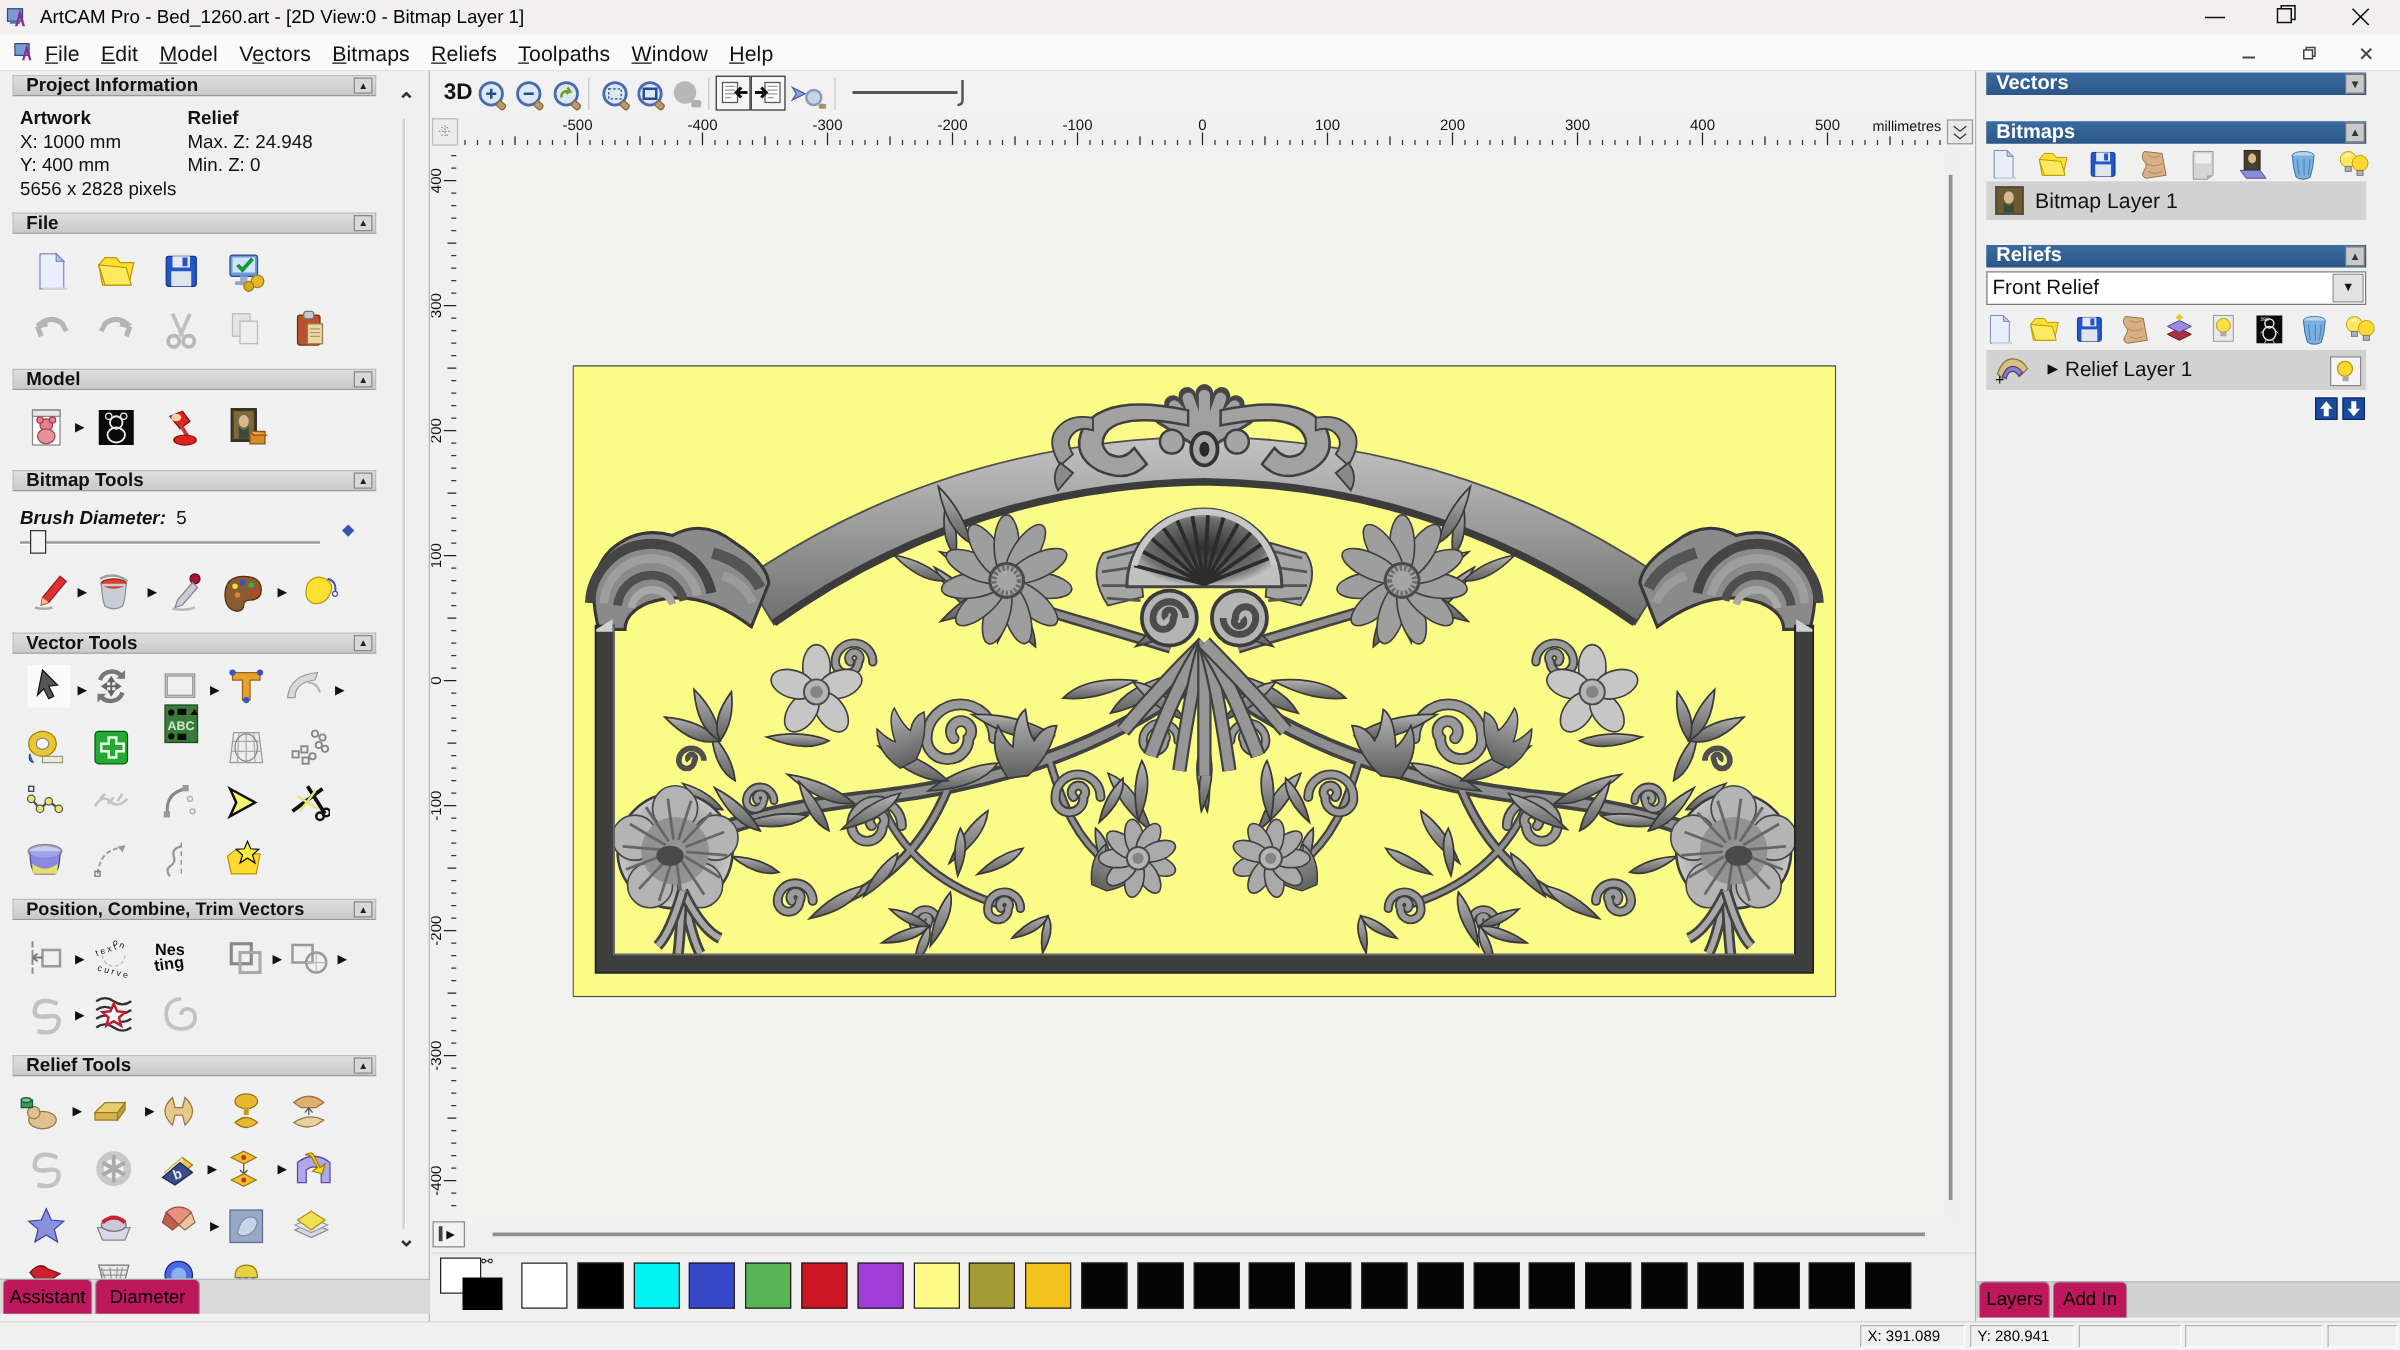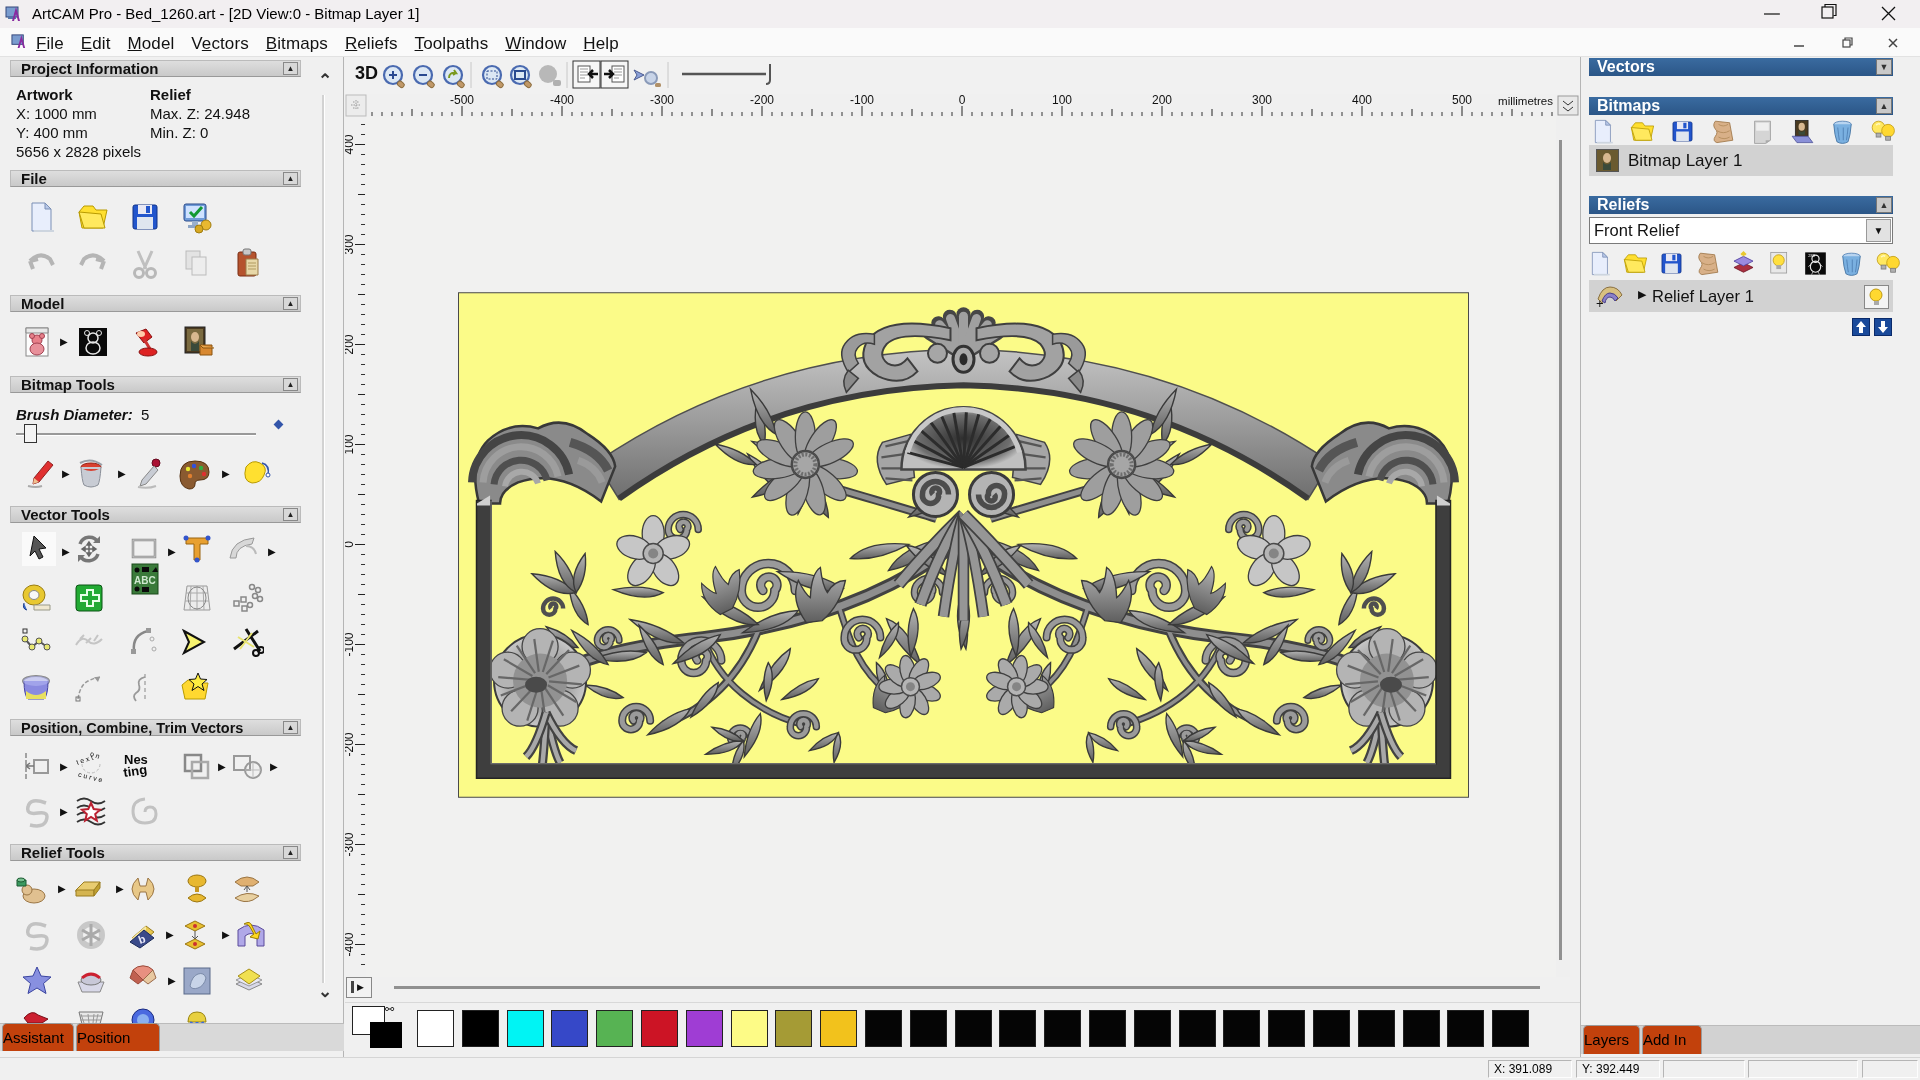--- a/index.html
+++ b/index.html
@@ -4,21 +4,21 @@
 *{margin:0;padding:0;box-sizing:border-box}
 html,body{width:1920px;height:1080px;overflow:hidden}
 body{font-family:"Liberation Sans",sans-serif;background:#f0f0f0;position:relative;font-size:15px;color:#111}
 .abs{position:absolute}
 .hdr{position:absolute;left:10px;width:291px;height:17px;background:linear-gradient(#dedede,#c9c9c9);border:1px solid #bbb;border-bottom-color:#999;font-weight:bold;font-size:15px;line-height:16px;padding-left:10px}
 .hbtn{position:absolute;right:2px;top:1px;width:15px;height:13px;background:#d8d8d8;border:1px solid #888;font-size:8px;line-height:12px;text-align:center;color:#222}
 .bhdr{position:absolute;left:1589px;width:304px;height:18px;background:linear-gradient(#3a6ba0,#2b5687);color:#fff;font-weight:bold;font-size:16px;line-height:18px;padding-left:8px}
 .bbtn{position:absolute;right:1px;top:1px;width:16px;height:16px;background:#c9c9c9;border:1px solid #777;text-align:center;font-size:9px;line-height:15px;color:#333}
 .swatch{position:absolute;top:1010px;width:37px;height:37px;border:1px solid #222}
 .scell{position:absolute;top:1060px;height:18px;border:1px solid #b5b5b5;border-bottom-color:#fdfdfd;border-right-color:#fdfdfd;font-size:12px;line-height:17px;padding-left:5px;color:#000}
-.tab{position:absolute;background:#c2410c;border:1px solid #9a9a9a;border-bottom:none;border-radius:5px 5px 0 0;font-size:15px;color:#000}
+.tab{position:absolute;background:#be185d;border:1px solid #9a9a9a;border-bottom:none;border-radius:5px 5px 0 0;text-align:center;font-size:15px;color:#000}
 </style></head>
 <body>
 
 <div class="abs" style="left:0;top:0;width:1920px;height:28px;background:#f2eff1"></div>
 <div class="abs" style="left:5px;top:5px;width:18px;height:18px">
 <svg width="18" height="18" viewBox="0 0 18 18">
       <rect x="1" y="2" width="12" height="10" fill="#7a9ccf" stroke="#33477a"></rect>
       <rect x="3" y="12" width="8" height="2" fill="#5577aa"></rect>
       <path d="M7 16 L11 2 L15 16 L13 16 L11 9 L9 16 Z" fill="#8a2ba0"></path>
     </svg></div>
@@ -407,21 +407,21 @@
     <div style="position:absolute;left:180px;top:0"><svg width="34" height="34" viewBox="0 0 34 34">
         <path d="M8 16 q0 -10 9 -10 q9 0 9 10z" fill="#e8d040" stroke="#9a8510"></path>
         <path d="M12 16 l-4 8 m9 -8 v8 m5 -8 l4 8" stroke="#3a6ae0" stroke-width="3"></path>
       </svg></div>
   </div>
 <div class="abs" style="left:318px;top:70px;font-size:17px;font-weight:bold;color:#333">⌃</div>
 <div class="abs" style="left:322px;top:95px;width:3px;height:888px;background:#d2d2d2;border-right:1px solid #fff"></div>
 <div class="abs" style="left:318px;top:981px;font-size:17px;font-weight:bold;color:#333">⌄</div>
 <div class="abs" style="left:0;top:1023px;width:344px;height:28px;background:#d9d9d9;border-top:1px solid #bbb"></div>
 <div class="tab" style="left:2px;top:1023px;width:72px;height:28px;line-height:27px;z-index:2">Assistant</div>
-<div class="tab" style="left:76px;top:1023px;width:84px;height:28px;line-height:27px">Position</div>
+<div class="tab" style="left:76px;top:1023px;width:84px;height:28px;line-height:27px">Diameter</div>
 
 <div id="toolbar" class="abs" style="left:345px;top:57px;width:1235px;height:37px;background:#f1f1f1"></div>
 
 <div id="rulerh" class="abs" style="left:345px;top:94px;width:1235px;height:23px;background:#f0f0f0"></div>
 <div id="rulerv" class="abs" style="left:345px;top:117px;width:21px;height:860px;background:#f0f0f0"></div>
 
 <div id="canvas" class="abs" style="left:366px;top:117px;width:1190px;height:867px;background:#f1f1f0"></div>
 <svg class="abs" style="left:458px;top:292px" width="1011" height="506" viewBox="0 0 1010 505">
 <defs>
 <linearGradient id="bandG" x1="0" y1="0" x2="0" y2="1">
@@ -1261,16 +1261,16 @@
     </svg></div>
 <div class="abs" style="left:1874px;top:318px;width:18px;height:18px;background:#1a4a9a;border:1px solid #0a2a6a"><svg width="16" height="16" viewBox="0 0 16 16">
       <path d="M8 14 l5 -6 h-3 v-6 h-4 v6 h-3 z" fill="#fff"></path>
     </svg></div>
 <div class="abs" style="left:1581px;top:1025px;width:339px;height:29px;background:#d2d2d2;border-top:1px solid #bbb"></div>
 <div class="tab" style="left:1583px;top:1025px;width:57px;height:29px;line-height:28px;z-index:2">Layers</div>
 <div class="tab" style="left:1642px;top:1025px;width:60px;height:29px;line-height:28px">Add In</div>
 
 <div class="abs" style="left:0;top:1057px;width:1920px;height:23px;background:#f0f0f0;border-top:1px solid #d5d5d5"></div>
 <div class="scell" style="left:1488px;width:84px">X: 391.089</div>
-<div class="scell" style="left:1576px;width:84px">Y: 392.449</div>
+<div class="scell" style="left:1576px;width:84px">Y: 280.941</div>
 <div class="scell" style="left:1663px;width:82px"></div>
 <div class="scell" style="left:1748px;width:110px"></div>
 <div class="scell" style="left:1862px;width:56px"></div>
 
 </body></html>

